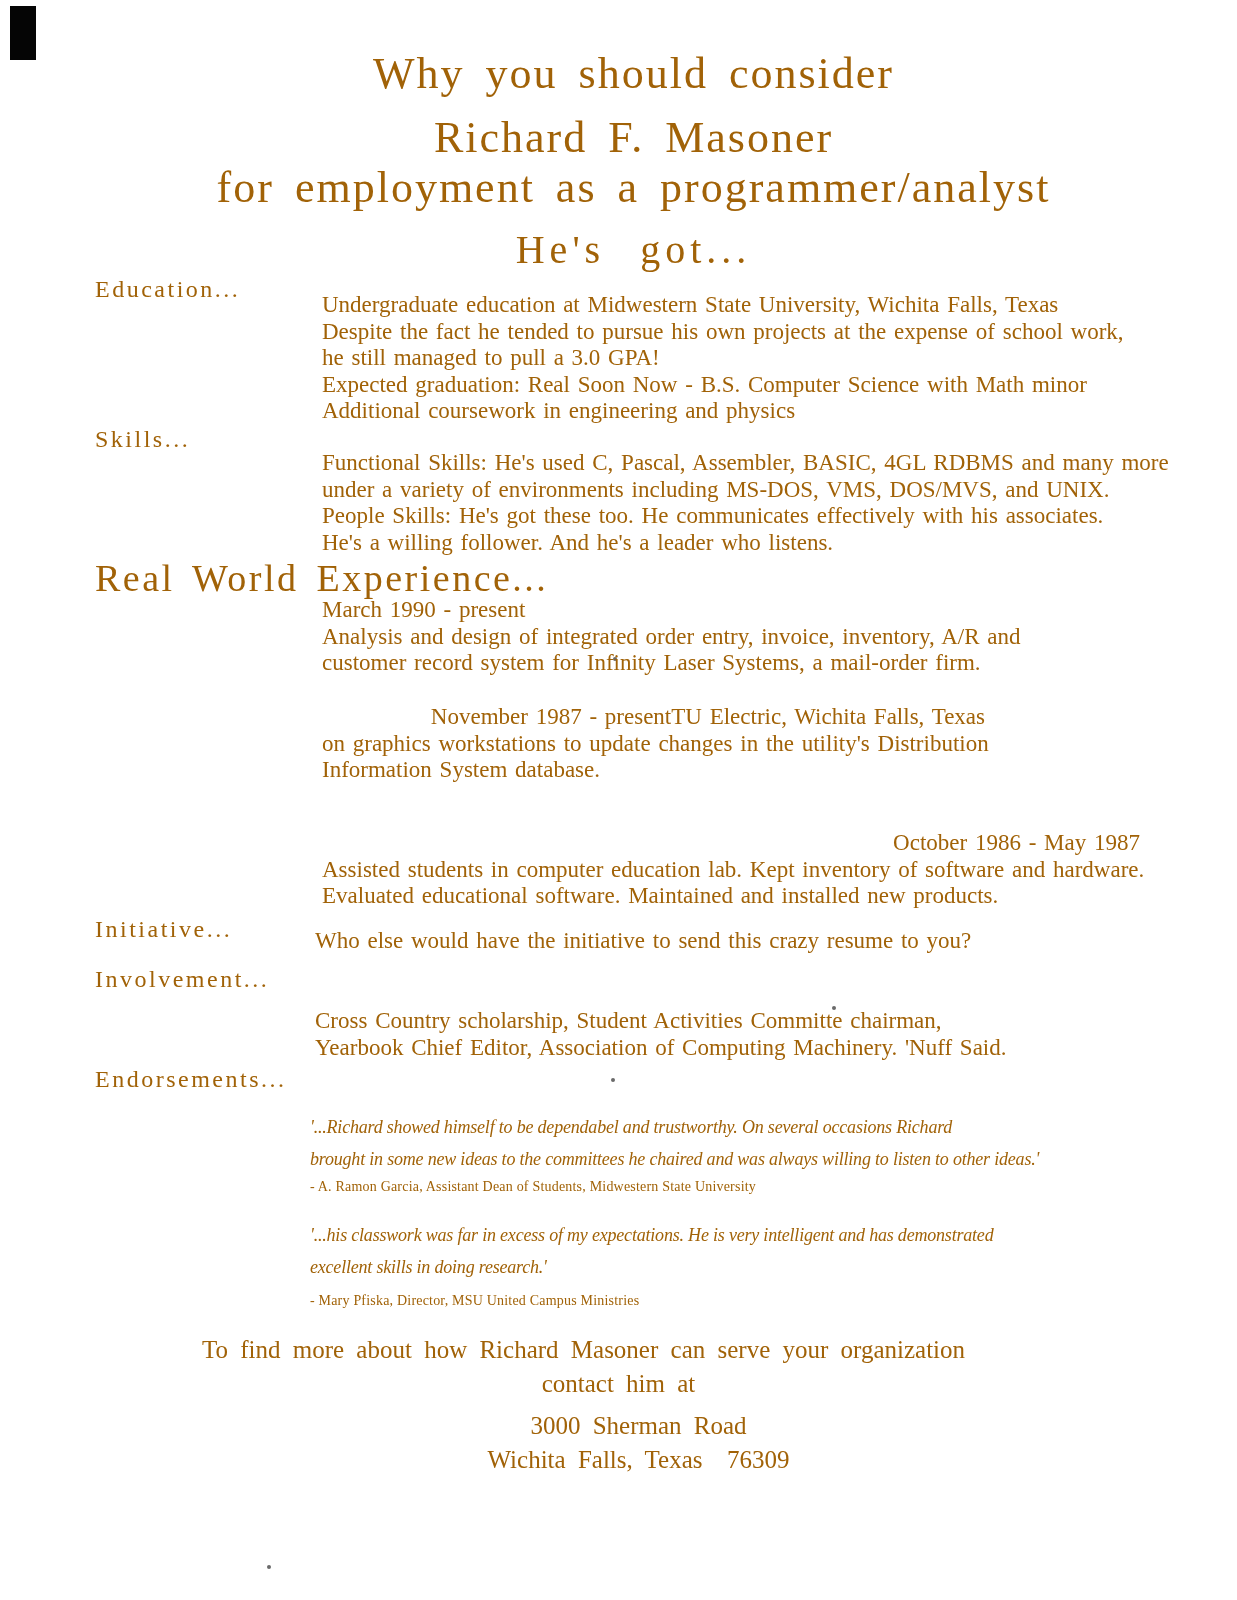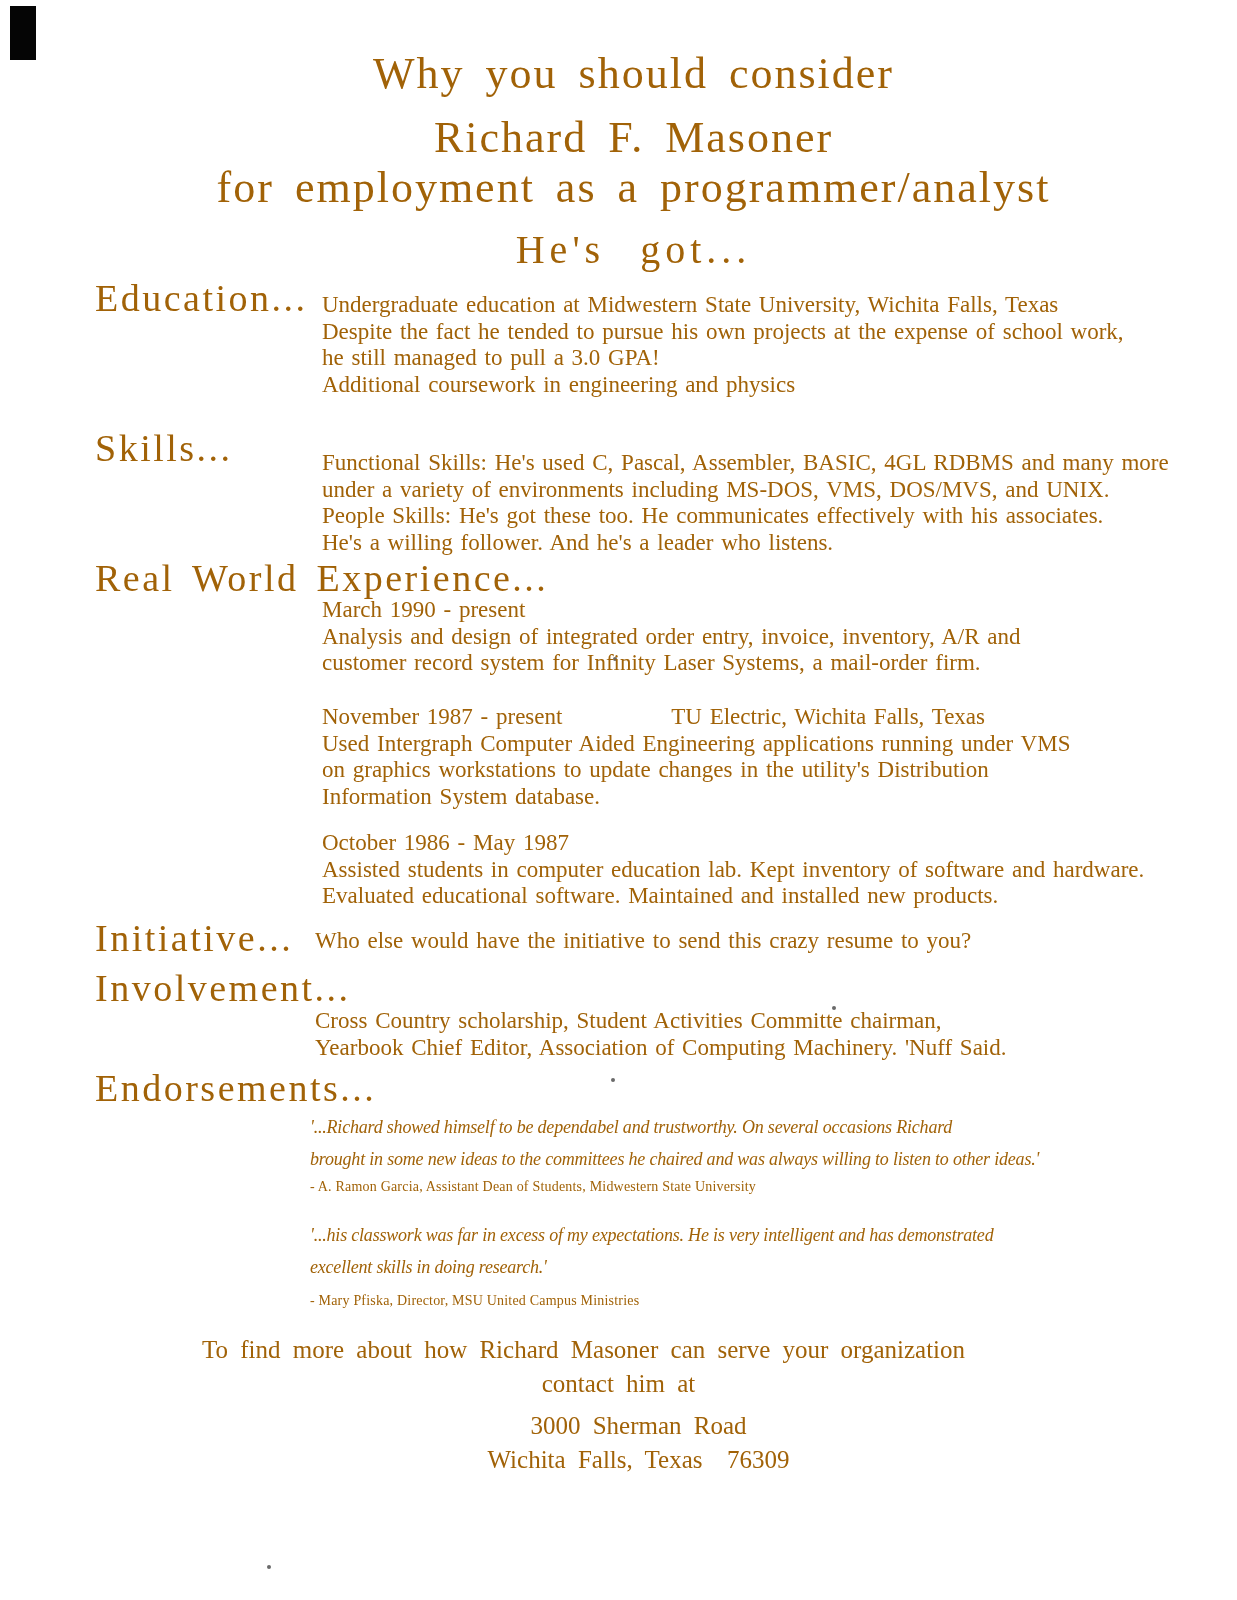--- a/index.html
+++ b/index.html
@@ -15,30 +15,30 @@
   .title-line {
     position:absolute; left:30px; right:0; text-align:center;
     font-size:44px; letter-spacing:2px; word-spacing:8px; white-space:nowrap;
   }
   .tagline {
     position:absolute; left:30px; right:0; text-align:center;
     font-size:40px; letter-spacing:5px; word-spacing:20px; white-space:nowrap;
   }
 
   .heading {
-    position:absolute; left:95px; font-size:38px; letter-spacing:2.5px;
+    position:absolute; left:95px; font-size:24px; letter-spacing:2.5px;
     word-spacing:6px; white-space:nowrap;
   }
   .heading-lg { font-size:38px; }
 
   .body-block {
     position:absolute; left:322px; font-size:23px; line-height:26.5px;
     word-spacing:2px; white-space:nowrap;
   }
-  .daterow { display:flex; justify-content:space-between; }
+  .daterow { display:flex; justify-content:flex-end; }
   .daterow.w1 { width:663px; }
   .daterow.w2 { width:818px; }
 
   .quote-block {
     position:absolute; left:310px; white-space:nowrap;
   }
   .quote-line {
     font-style:italic; font-size:18px; line-height:31.5px; letter-spacing:-0.2px;
   }
   .attribution {
@@ -73,20 +73,21 @@
   <div class="heading" style="top:426px">Skills...</div>
   <div class="heading heading-lg" style="top:556px">Real World Experience...</div>
   <div class="heading" style="top:916px">Initiative...</div>
   <div class="heading" style="top:966px">Involvement...</div>
   <div class="heading" style="top:1066px">Endorsements...</div>
 
   <div class="body-block" style="top:292px">
     <div>Undergraduate education at Midwestern State University, Wichita Falls, Texas</div>
     <div>Despite the fact he tended to pursue his own projects at the expense of school work,</div>
     <div>he still managed to pull a 3.0 GPA!</div>
+    <div>Expected graduation: Real Soon Now - B.S. Computer Science with Math minor</div>
     <div>Additional coursework in engineering and physics</div>
   </div>
 
   <div class="body-block" style="top:450px">
     <div>Functional Skills: He's used C, Pascal, Assembler, BASIC, 4GL RDBMS and many more</div>
     <div>under a variety of environments including MS-DOS, VMS, DOS/MVS, and UNIX.</div>
     <div>People Skills: He's got these too. He communicates effectively with his associates.</div>
     <div>He's a willing follower. And he's a leader who listens.</div>
   </div>
 
@@ -94,21 +95,20 @@
     <div>March 1990 - present</div>
     <div>Analysis and design of integrated order entry, invoice, inventory, A/R and</div>
     <div>customer record system for Infinity Laser Systems, a mail-order firm.</div>
   </div>
 
   <div class="body-block" style="top:704px">
     <div class="daterow w1">
       <span>November 1987 - present</span>
       <span>TU Electric, Wichita Falls, Texas</span>
     </div>
-    <div>Used Intergraph Computer Aided Engineering applications running under VMS</div>
     <div>on graphics workstations to update changes in the utility's Distribution</div>
     <div>Information System database.</div>
   </div>
 
   <div class="body-block" style="top:830px">
     <div class="daterow w2">
       <span>October 1986 - May 1987</span>
     </div>
     <div>Assisted students in computer education lab. Kept inventory of software and hardware.</div>
     <div>Evaluated educational software. Maintained and installed new products.</div>

